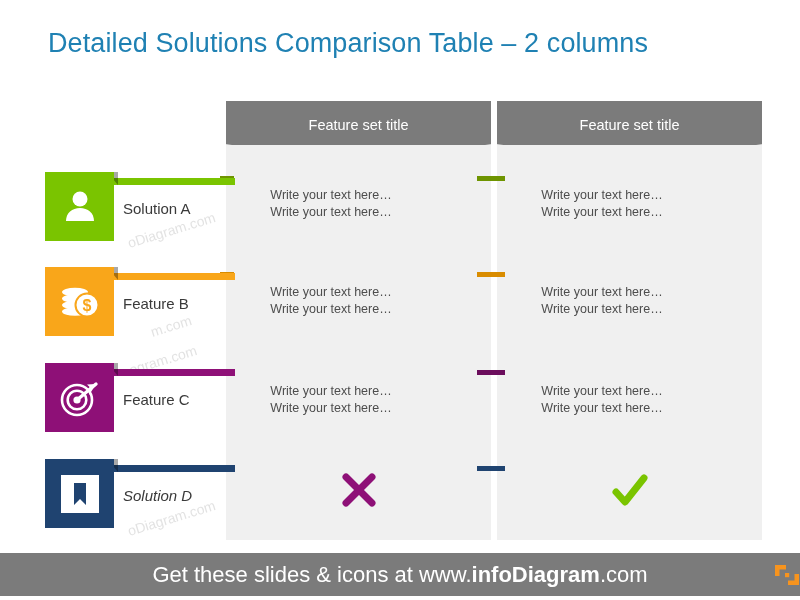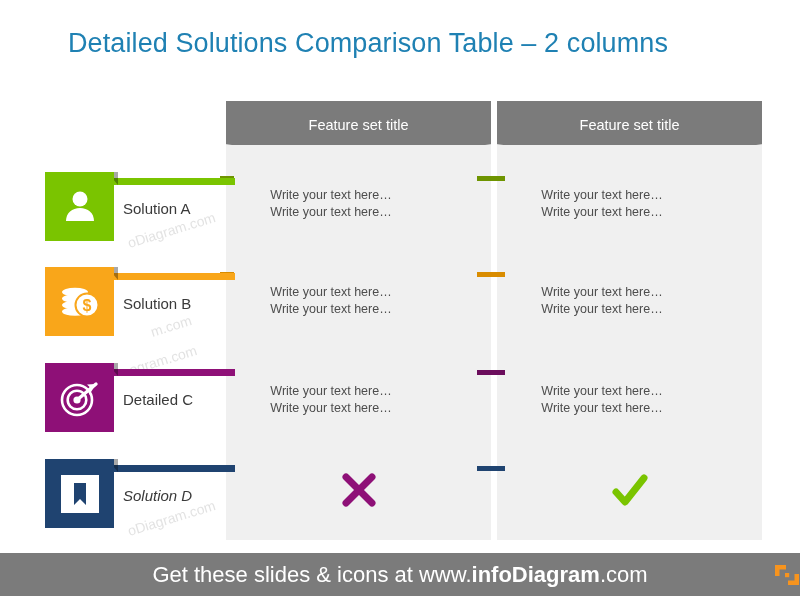--- a/index.html
+++ b/index.html
@@ -165,21 +165,21 @@
     top: 9px;
     width: 26px;
     height: 26px;
   }
 </style>
 </head>
 <body>
 
 <div class="slide">
 
-  <div class="slide-title" style="color: rgb(31, 129, 179); margin-left: 20px;">Detailed Solutions Comparison Table – 2 columns</div>
+  <div class="slide-title" style="color: rgb(31, 129, 179);">Detailed Solutions Comparison Table – 2 columns</div>
 
   <div class="watermark wm1">oDiagram.com</div>
   <div class="watermark wm2">m.com</div>
   <div class="watermark wm3">ogram.com</div>
   <div class="watermark wm4">oDiagram.com</div>
 
   <div class="col-head col-head-1" style="background: rgb(123, 123, 123);">
     <span>Feature set title</span>
   </div>
   <div class="col-head col-head-2" style="background: rgb(123, 123, 123);">
@@ -261,36 +261,36 @@
     <div class="sol-icon-box" id="ico-b" style="background: rgb(249, 166, 26);">
       <svg width="44" height="40" viewBox="0 0 44 40">
         <ellipse cx="17" cy="10" rx="13" ry="4.3" fill="#ffffff"></ellipse>
         <ellipse cx="17" cy="16.5" rx="13" ry="4.3" fill="#ffffff"></ellipse>
         <ellipse cx="17" cy="23" rx="13" ry="4.3" fill="#ffffff"></ellipse>
         <ellipse cx="17" cy="29.5" rx="13" ry="4.3" fill="#ffffff"></ellipse>
         <circle cx="29" cy="23" r="11.5" fill="#ffffff" stroke="#f9a61a" stroke-width="2"></circle>
         <text x="29" y="29" font-size="16" font-weight="bold" text-anchor="middle" fill="#f9a61a" font-family="Liberation Sans, sans-serif">$</text>
       </svg>
     </div>
-    <div class="sol-label">Solution B</div>
+    <div class="sol-label">Feature B</div>
   </div>
 
   <div class="sol-row" style="top:363px;">
     <div class="sol-ribbon" id="rib-c" style="background: rgb(142, 16, 119);"></div>
     <div class="sol-fold"></div>
     <div class="sol-icon-box" id="ico-c" style="background: rgb(142, 16, 119);">
       <svg width="44" height="42" viewBox="0 0 44 42">
         <circle cx="19" cy="23" r="15" fill="none" stroke="#ffffff" stroke-width="2.6"></circle>
         <circle cx="19" cy="23" r="9.3" fill="none" stroke="#ffffff" stroke-width="2.6"></circle>
         <circle cx="19" cy="23" r="3.6" fill="#ffffff"></circle>
         <line x1="19" y1="23" x2="38" y2="7" stroke="#ffffff" stroke-width="3.4" stroke-linecap="round"></line>
         <path d="M38 7 l-9 0.6 l2.6 2.4 l-0.6 8.2 z" fill="#ffffff"></path>
       </svg>
     </div>
-    <div class="sol-label">Detailed C</div>
+    <div class="sol-label">Feature C</div>
   </div>
 
   <div class="sol-row" style="top:459px;font-style:italic;">
     <div class="sol-ribbon" id="rib-d" style="background: rgb(31, 67, 112);"></div>
     <div class="sol-fold"></div>
     <div class="sol-icon-box" id="ico-d" style="background: rgb(31, 67, 112);">
       <svg width="38" height="38" viewBox="0 0 38 38">
         <rect x="0" y="0" width="38" height="38" fill="#ffffff"></rect>
         <path id="bm" d="M13 8 h12 v22 l-6 -6 l-6 6 z" fill="#1f4370"></path>
       </svg>

